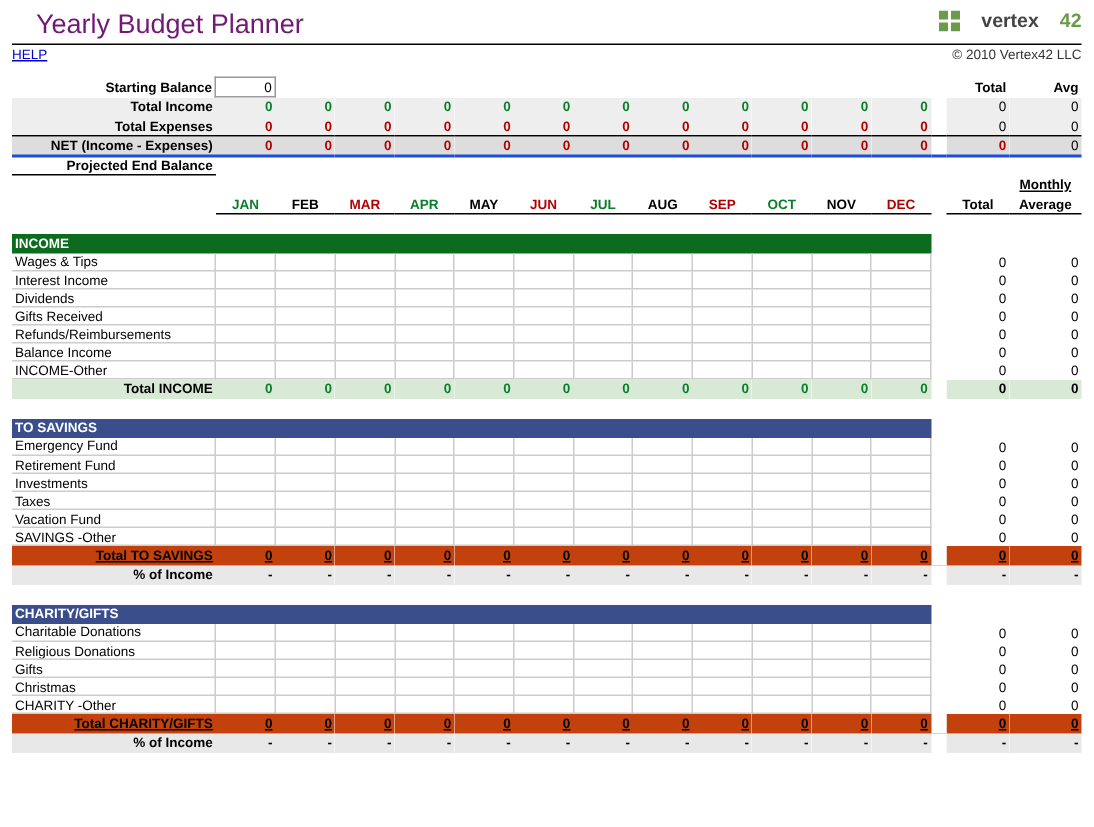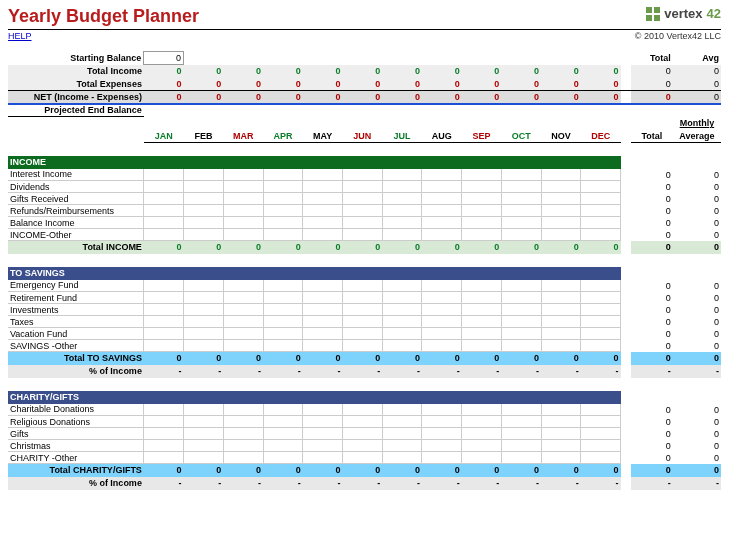--- a/index.html
+++ b/index.html
@@ -1,20 +1,20 @@
 <!DOCTYPE html>
 <html><head>
 <meta charset="utf-8">
 <style>
 * { box-sizing: border-box; margin: 0; padding: 0; }
 body { font-family: Arial, sans-serif; font-size: 9px; background: #fff; width: 729px; }
 .container { padding: 6px 8px; }
 .header { display: flex; justify-content: space-between; align-items: flex-start; border-bottom: 1px solid #000; padding-bottom: 2px; }
-.title { font-size: 18px; font-weight: bold; color: #b91c1c; }
-.logo { font-size: 13px; color: #888; display: flex; align-items: center; gap: 4px; }
+.title { font-size: 18px; font-weight: normal; color: #701a75; margin-left: 16px; }
+.logo { font-size: 13px; color: #888; display: flex; align-items: center; gap: 14px; }
 .logo-dark { color: #444; font-weight: bold; }
 .logo-green { color: #6a9a4a; font-weight: bold; }
 .subheader { display: flex; justify-content: space-between; font-size: 9px; margin-top: 1px; }
 .help { color: #00c; text-decoration: underline; cursor: pointer; }
 .copy { color: #333; }
 .main-table { width: 100%; border-collapse: collapse; margin-top: 10px; table-layout: fixed; }
 .main-table td, .main-table th { height: 13px; padding: 0 2px; vertical-align: middle; white-space: nowrap; overflow: hidden; }
 .label-col { width: 130px; text-align: right; font-weight: bold; }
 .label-col-left { width: 130px; text-align: left; }
 .total-col { width: 38px; text-align: right; font-weight: bold; }
@@ -27,21 +27,21 @@
 .input-box { border: 1px solid #999; background: #fff; text-align: right; padding-right: 2px; }
 .green-txt { color: #0a7d2a; font-weight: bold; }
 .red-txt { color: #b00000; font-weight: bold; }
 .month-head { text-align: center; font-weight: bold; padding-top: 6px; text-decoration: underline; }
 .month-head-sub { text-align: center; font-weight: bold; border-bottom: 1px solid #000; }
 .sec-green { background: #0c6b1e; color: #fff; font-weight: bold; text-align: left; padding-left: 4px; height: 14px; }
 .sec-blue { background: #3a4e8c; color: #fff; font-weight: bold; text-align: left; padding-left: 4px; height: 14px; }
 .row-line td { border: 1px solid #ccc; border-top: none; height: 12px; }
 .row-line td:first-child { border-left: none; text-align: left; font-weight: normal; }
 .tot-green { background: #d8ead5; font-weight: bold; }
-.tot-gray { background: #7dd3fc; font-weight: bold; }
+.tot-gray { background: #c2410c; font-weight: bold; text-decoration: underline; }
 .tot-gray .label-col-left, .tot-green .label-col-left { text-align: right; }
 .pct-row { background: #e8e8e8; font-weight: bold; }
 .tight { font-size: 9px; }
 .thin-dash td { text-align: right; }
 .data-cell { text-align: right; }
 .sp { height: 6px; }
 </style>
 </head>
 <body>
 
@@ -192,20 +192,38 @@
 
     </tbody>
       <tbody id="sections-body">
         <tr>
           <td colspan="13" class="sec-green">INCOME</td>
           <td></td>
           <td></td>
           <td></td>
         </tr>
         <tr class="row-line">
+          <td class="label-col-left tight">Wages &amp; Tips</td>
+          <td class="data-cell"></td>
+          <td class="data-cell"></td>
+          <td class="data-cell"></td>
+          <td class="data-cell"></td>
+          <td class="data-cell"></td>
+          <td class="data-cell"></td>
+          <td class="data-cell"></td>
+          <td class="data-cell"></td>
+          <td class="data-cell"></td>
+          <td class="data-cell"></td>
+          <td class="data-cell"></td>
+          <td class="data-cell"></td>
+          <td style="border: none;"></td>
+          <td class="data-cell" style="border: none;">0</td>
+          <td class="data-cell" style="border: none;">0</td>
+        </tr>
+        <tr class="row-line">
           <td class="label-col-left tight">Interest Income</td>
           <td class="data-cell"></td>
           <td class="data-cell"></td>
           <td class="data-cell"></td>
           <td class="data-cell"></td>
           <td class="data-cell"></td>
           <td class="data-cell"></td>
           <td class="data-cell"></td>
           <td class="data-cell"></td>
           <td class="data-cell"></td>

